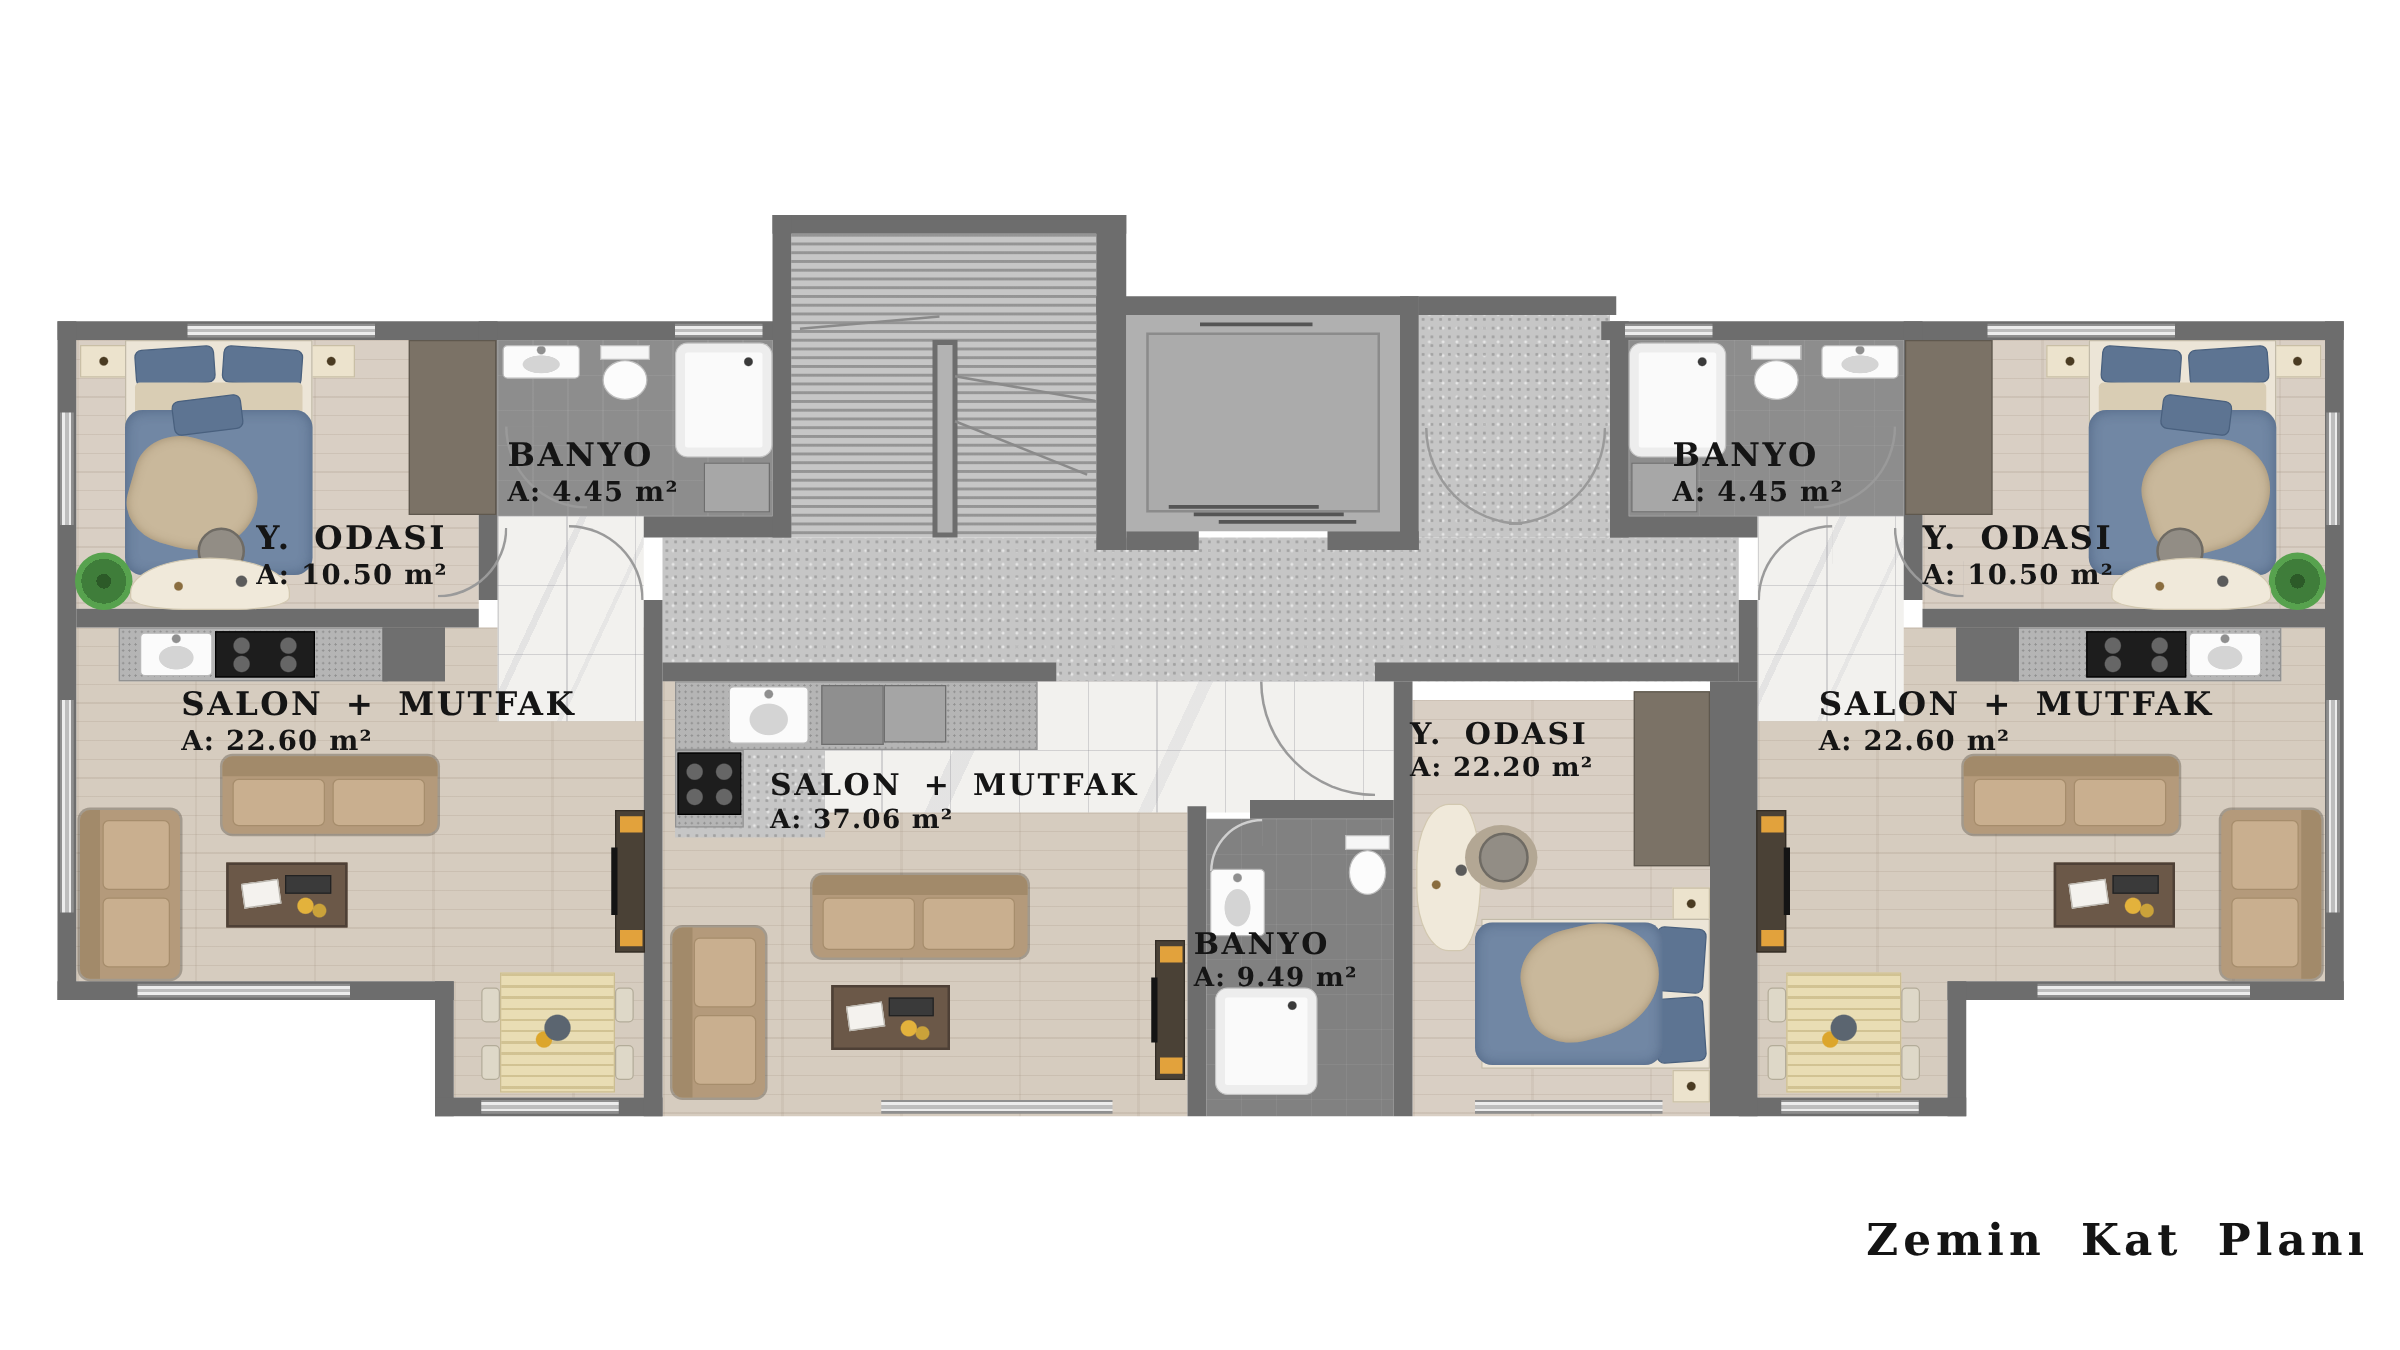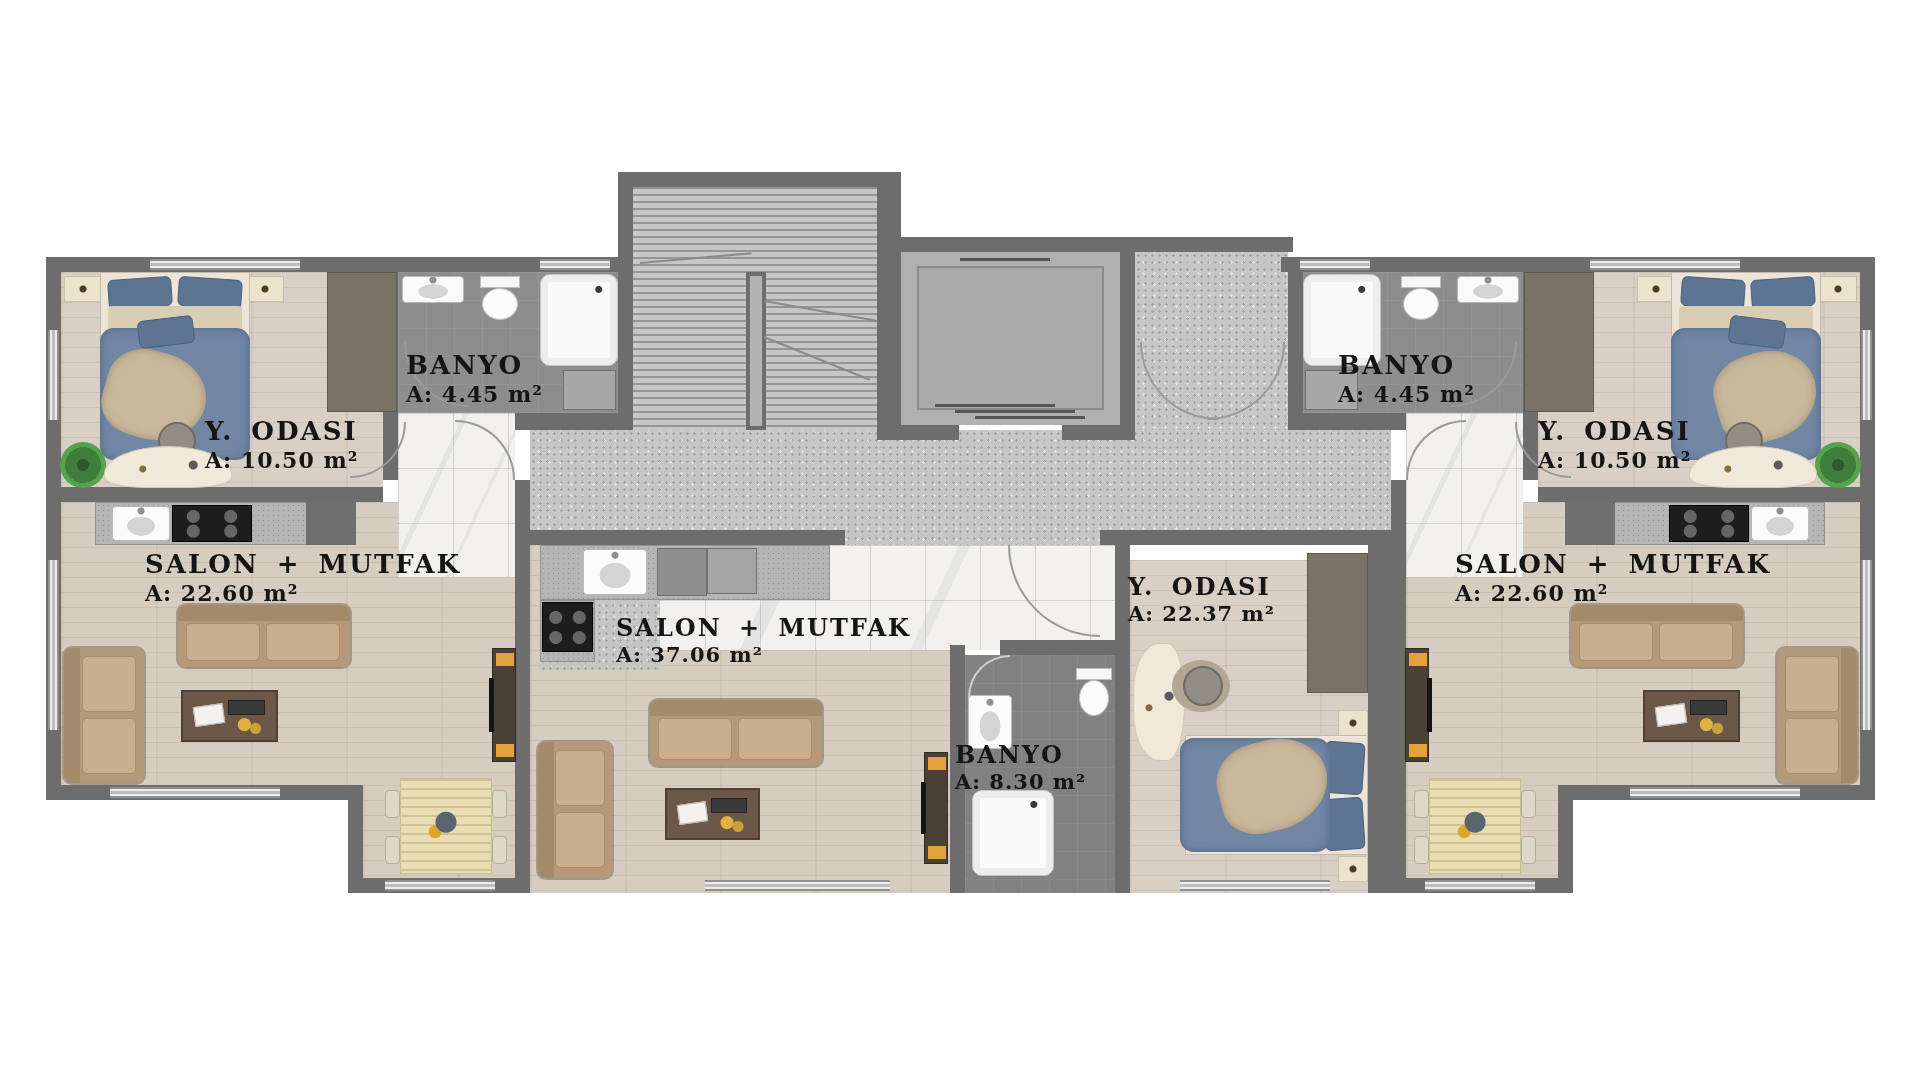--- a/index.html
+++ b/index.html
@@ -291,37 +291,37 @@
       <div class="o2"></div>
       <div class="screen" style="left:-4px;"></div>
     </div>
 
     <div class="sink" style="left:968px;top:695px;width:44px;height:54px;"></div>
     <div class="toilet-tank" style="left:1076px;top:668px;width:36px;height:12px;"></div>
     <div class="toilet-bowl" style="left:1079px;top:680px;width:30px;height:36px;"></div>
     <div class="shower" style="left:972px;top:790px;width:82px;height:86px;"></div>
     <div class="rlabel sm" style="left:955px;top:742px;">
       <span class="nm">BANYO</span>
-      <span class="ar">A: 8.30 m²</span>
+      <span class="ar">A: 9.49 m²</span>
     </div>
 
     <div class="wardrobe" style="left:1307px;top:553px;width:61px;height:140px;"></div>
     <div class="desk" style="left:1133px;top:643px;width:52px;height:118px;border-radius:60% 40% 40% 60% / 50% 60% 60% 50%;"></div>
     <div class="rug" style="left:1172px;top:660px;width:58px;height:52px;"></div>
     <div class="chair-round" style="left:1183px;top:666px;width:40px;height:40px;"></div>
     <div class="nstand" style="left:1338px;top:710px;width:30px;height:26px;"></div>
     <div class="nstand" style="left:1338px;top:856px;width:30px;height:26px;"></div>
     <div class="bedframe" style="left:1185px;top:735px;width:183px;height:120px;"></div>
     <div class="pillow" style="left:1324px;top:742px;width:38px;height:50px;transform:rotate(4deg);"></div>
     <div class="pillow" style="left:1324px;top:798px;width:38px;height:50px;transform:rotate(-4deg);"></div>
     <div class="duvet" style="left:1180px;top:738px;width:150px;height:114px;"></div>
     <div class="throw" style="left:1218px;top:740px;width:110px;height:90px;transform:rotate(-14deg);"></div>
     <div class="rlabel sm" style="left:1128px;top:574px;">
       <span class="nm">Y. ODASI</span>
-      <span class="ar">A: 22.37 m²</span>
+      <span class="ar">A: 22.20 m²</span>
     </div>
   </div>
 
   <div>
 
     <div class="shower" style="left:1303px;top:274px;width:78px;height:92px;"></div>
     <div class="gray-box" style="left:1305px;top:370px;width:53px;height:40px;background:#a7a7a7;"></div>
     <div class="toilet-tank" style="left:1401px;top:276px;width:40px;height:12px;"></div>
     <div class="toilet-bowl" style="left:1403px;top:288px;width:36px;height:32px;"></div>
     <div class="sink" style="left:1457px;top:276px;width:62px;height:27px;"></div>
@@ -376,14 +376,15 @@
       <div class="o2"></div>
       <div class="screen" style="right:-4px;"></div>
     </div>
     <div class="dtable" style="left:1429px;top:778px;width:92px;height:96px;"></div>
     <div class="dchair" style="left:1414px;top:790px;width:15px;height:28px;"></div>
     <div class="dchair" style="left:1414px;top:836px;width:15px;height:28px;"></div>
     <div class="dchair" style="left:1521px;top:790px;width:15px;height:28px;"></div>
     <div class="dchair" style="left:1521px;top:836px;width:15px;height:28px;"></div>
   </div>
 
+  <div class="plan-title">Zemin Kat Planı</div>
 
 </div>
 
 </body></html>

